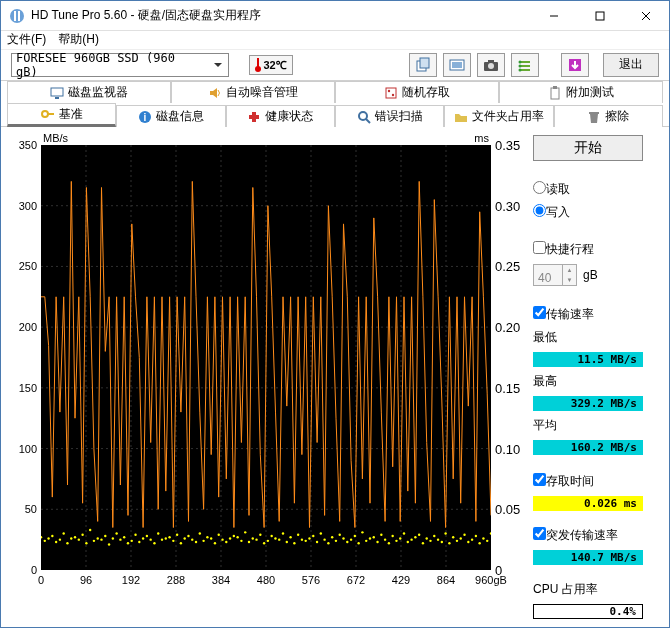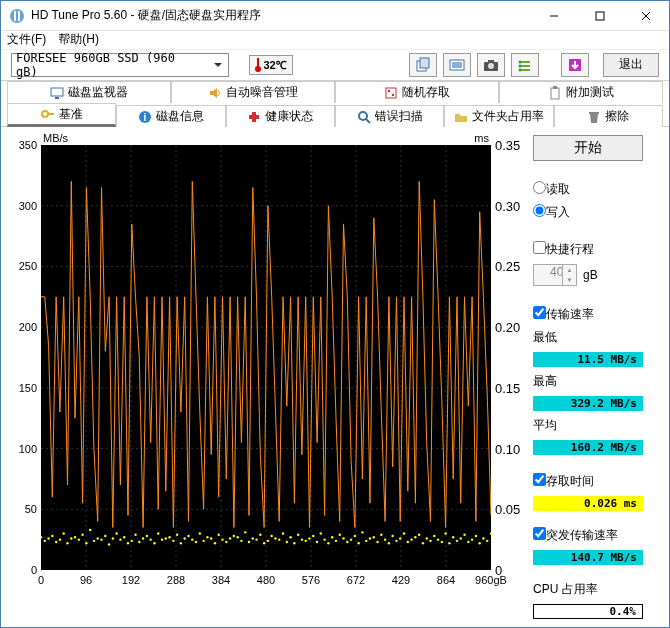--- a/index.html
+++ b/index.html
@@ -34,21 +34,21 @@
   .y-right-labels span { position:absolute; left:2px; font-size:13px; transform:translateY(-50%); }
   .plot { position:absolute; left:30px; right:30px; top:10px; bottom:20px; background:#000; }
   .x-labels { position:absolute; left:30px; right:30px; bottom:2px; height:14px; }
   .x-labels span { position:absolute; font-size:11px; transform:translateX(-50%); }
   .axis-title-l { position:absolute; left:32px; top:-3px; font-size:11px; }
   .axis-title-r { position:absolute; right:32px; top:-3px; font-size:11px; }
   .side-panel { width:110px; display:flex; flex-direction:column; gap:6px; font-size:12px; }
   .start-btn { height:26px; border:1px solid #888; background:#eee; cursor:pointer; display:flex; align-items:center; justify-content:center; font-size:14px; margin-bottom:14px; width:100%; }
   .radio-row, .check-row { display:flex; align-items:flex-start; }
   .spinner-row { display:flex; align-items:center; gap:6px; }
-  .spinner { width:44px; height:22px; border:1px solid #aaa; background:#f5f5f5; color:#888; display:flex; align-items:flex-start; position:relative; padding-left:16px; }
+  .spinner { width:44px; height:22px; border:1px solid #aaa; background:#f5f5f5; color:#888; display:flex; align-items:flex-end; position:relative; padding-left:4px; }
   .spinner-arrows { position:absolute; right:0; top:0; bottom:0; width:14px; border-left:1px solid #aaa; display:flex; flex-direction:column; }
   .spinner-arrows div { flex:1; display:flex; align-items:center; justify-content:center; font-size:6px; color:#888; }
   .section-label { font-size:12px; }
   .value-bar { height:15px; width:100%; color:#000; font-family:Consolas,monospace; font-size:11px; font-weight:bold; display:flex; align-items:center; justify-content:flex-end; padding-right:6px; }
   .value-bar.cyan { background:#00d0d8; }
   .value-bar.yellow { background:#ffff00; }
   .value-bar.white { background:#fff; border:1px solid #000; }
   input[type=radio],input[type=checkbox]{ margin:0; width:13px; height:13px; }
 </style>
 </head>

